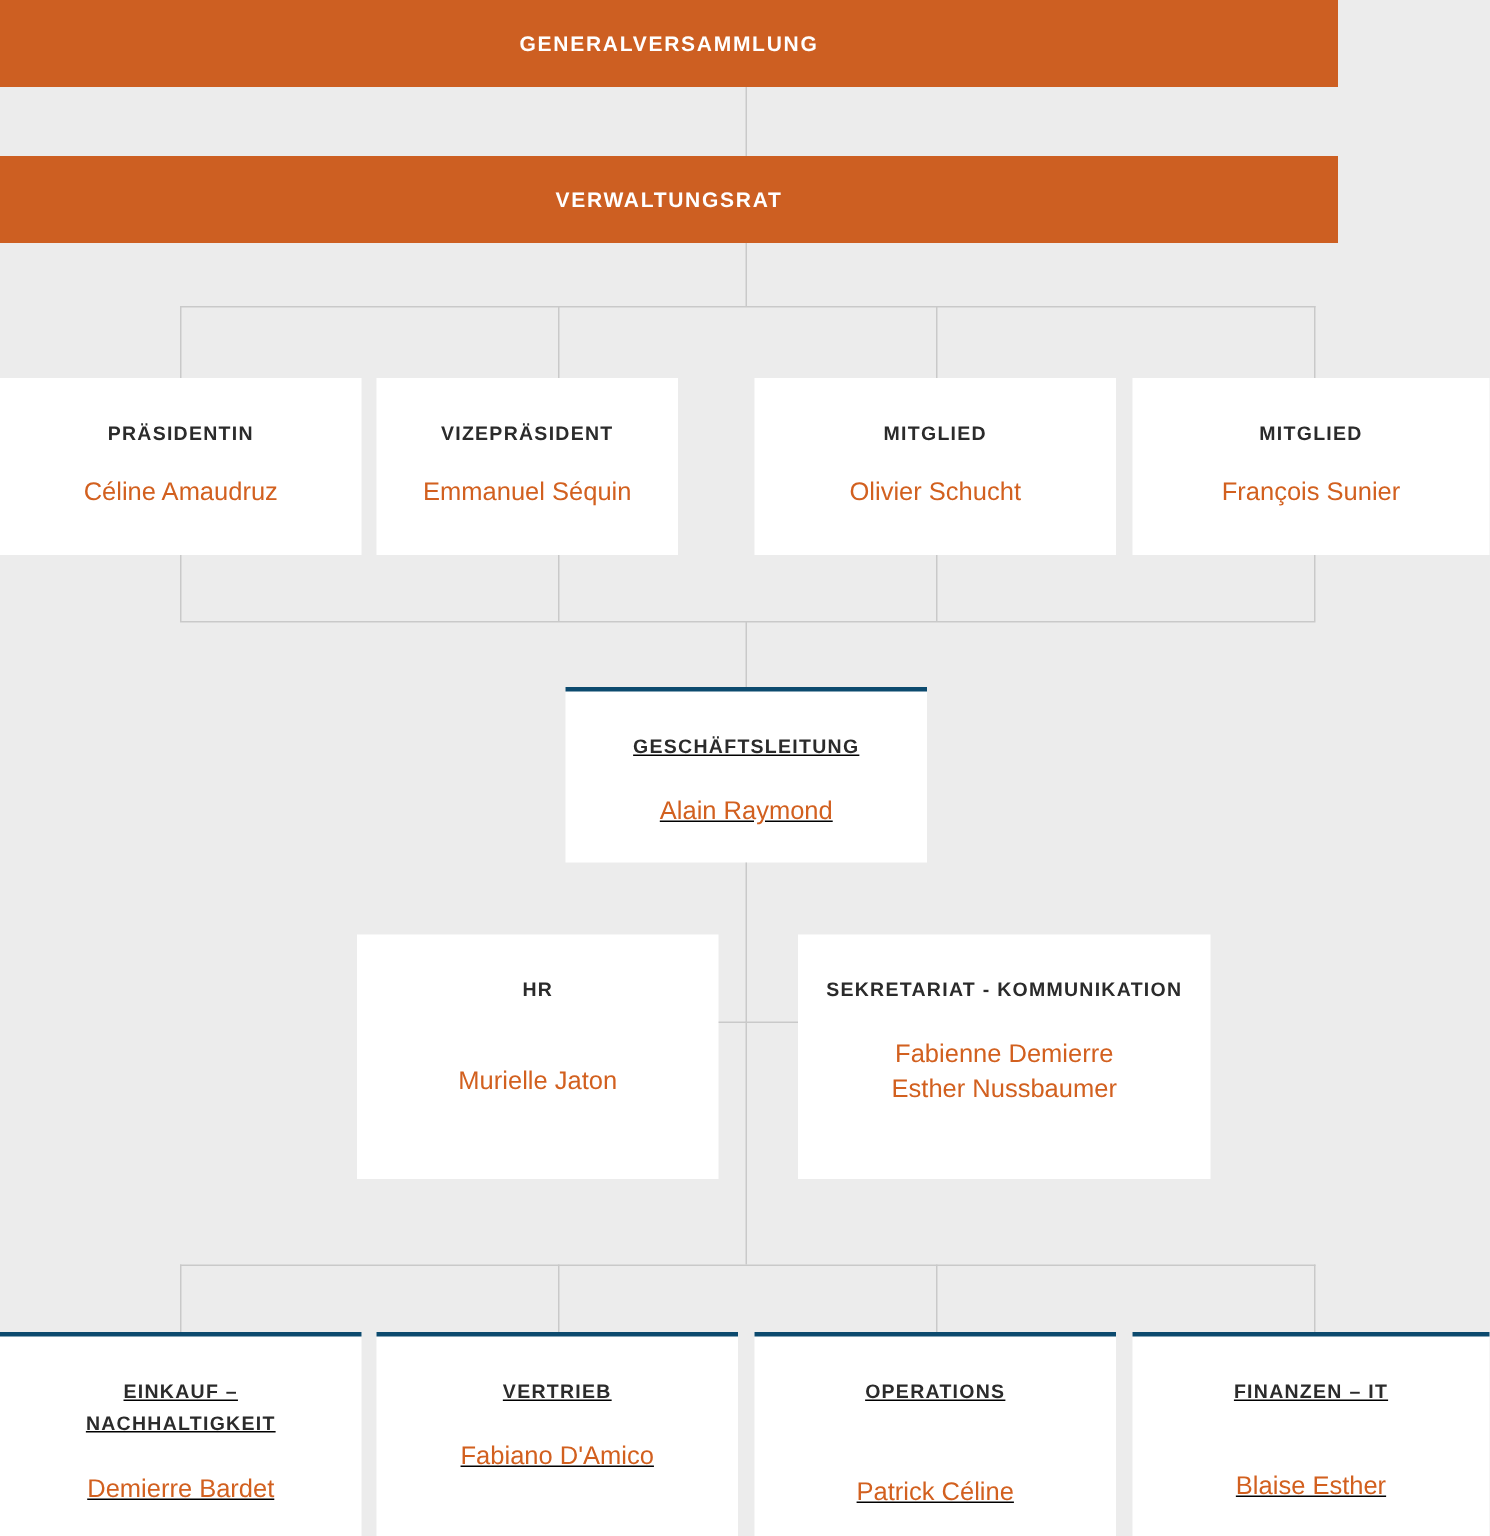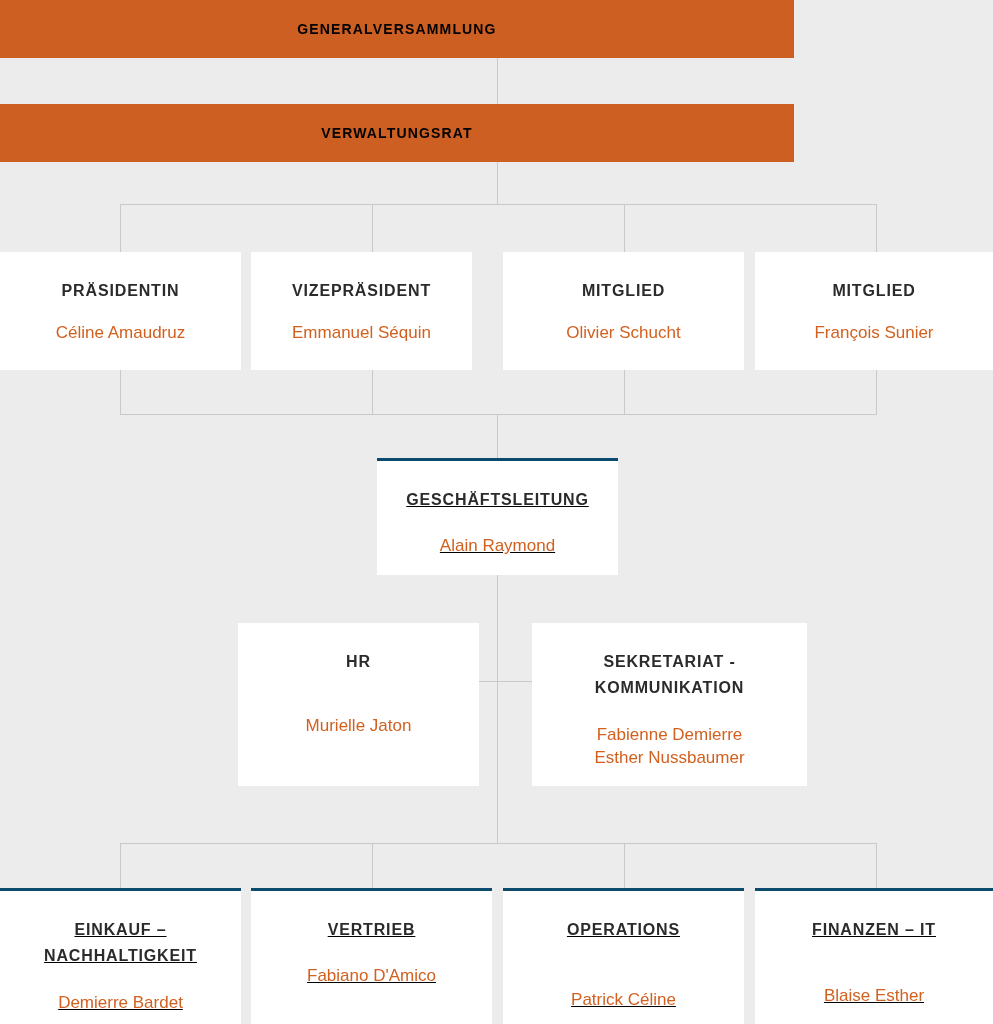--- a/index.html
+++ b/index.html
@@ -19,23 +19,23 @@
     position: relative;
     width: 993px;
     height: 1024px;
     background: #ececec;
   }
 
   
   .banner {
     position: absolute;
     left: 0;
-    width: 794px;
+    width: 892px;
     background: #cd5f22;
-    color: #000000;
+    color: #ffffff;
     display: flex;
     align-items: center;
     justify-content: center;
     font-size: 14px;
     font-weight: bold;
     letter-spacing: 1.15px;
     text-transform: uppercase;
     box-sizing: border-box;
   }
   .banner-gv { top: 0px;   height: 58px; }
@@ -63,21 +63,21 @@
     align-items: center;
     justify-content: flex-start;
     text-align: center;
     padding: 26px 12px 18px 12px;
   }
   .card.accent {
     border-top: 3px solid #0c4a6e;
     text-decoration: underline;
   }
   .card-title {
-    font-size: 16px;
+    font-size: 13px;
     font-weight: bold;
     color: #2b2b2b;
     letter-spacing: 0.85px;
     text-transform: uppercase;
     line-height: 1.65;
     margin: 0;
   }
   .card-name {
     font-size: 17px;
     font-weight: normal;
@@ -137,21 +137,21 @@
   <div class="line-v" style="left:120px; top:204px; height:48px;"></div>
   <div class="line-v" style="left:372px; top:204px; height:48px;"></div>
   <div class="line-v" style="left:624px; top:204px; height:48px;"></div>
   <div class="line-v" style="left:876px; top:204px; height:48px;"></div>
 
   <div class="card row1" style="left:0px; width:241px;">
     <div class="card-title">PRÄSIDENTIN</div>
     <div class="card-name">Céline Amaudruz</div>
   </div>
 
-  <div class="card row1" style="left:251px; width:221px;">
+  <div class="card row1" style="left:251px; width:201px;">
     <div class="card-title">VIZEPRÄSIDENT</div>
     <div class="card-name">Emmanuel Séquin</div>
   </div>
 
   <div class="card row1" style="left:503px; width:241px;">
     <div class="card-title">MITGLIED</div>
     <div class="card-name">Olivier Schucht</div>
   </div>
 
   <div class="card row1" style="left:755px; width:238px;">

